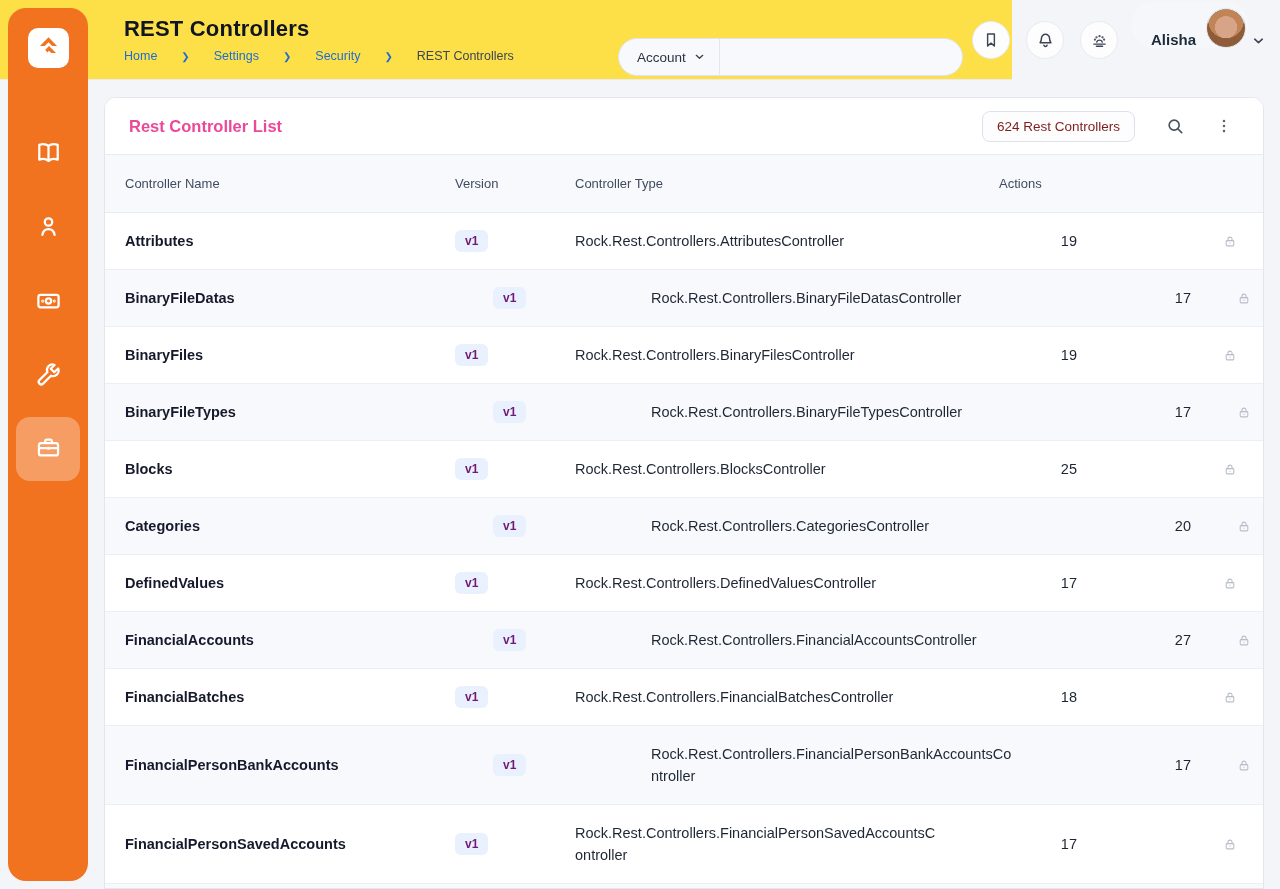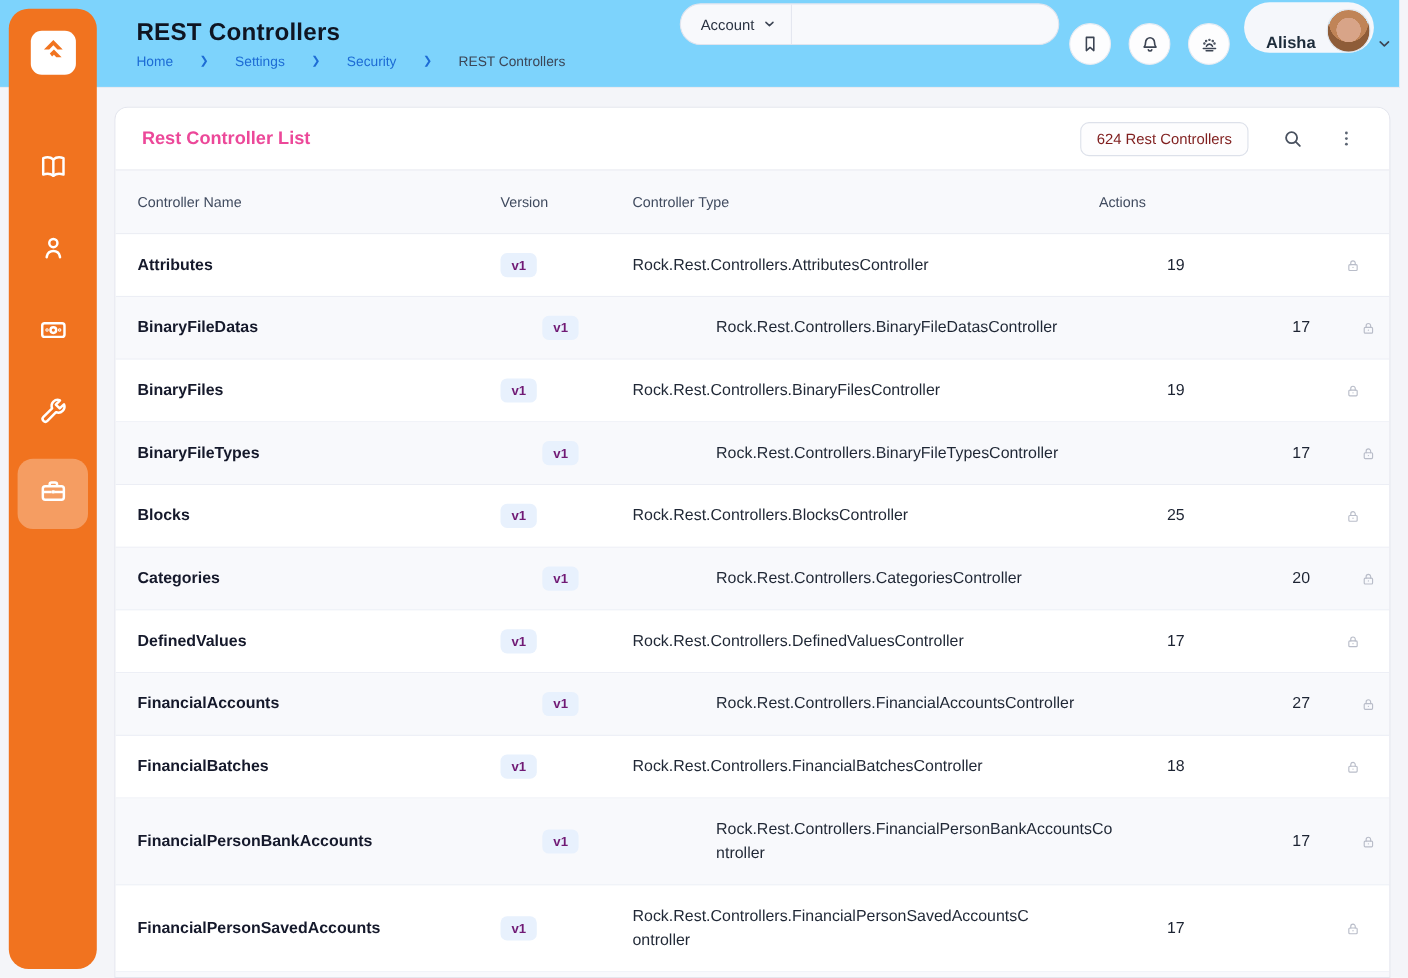--- a/index.html
+++ b/index.html
@@ -4,37 +4,37 @@
 <style>
   * { margin:0; padding:0; box-sizing:border-box; }
   html,body { width:1280px; height:889px; overflow:hidden; }
   body {
     font-family:"Liberation Sans","DejaVu Sans",sans-serif;
     background:#f4f5f9; color:#101828; position:relative;
   }
 
   
   .topbar {
-    position:absolute; left:0; top:0; width:1272px; height:80px;
-    background:#7dd3fc; border-bottom:1px solid #e9ebf1; z-index:2;text-decoration:underline;
+    position:absolute; left:0; top:0; width:1012px; height:80px;
+    background:#fde047; border-bottom:1px solid #e9ebf1; z-index:2;text-decoration:underline;
   }
   .page-title {
     position:absolute; left:124px; top:16px;
     font-size:22px; font-weight:700; color:#0f1522; letter-spacing:.2px;
   }
   .breadcrumb {
     position:absolute; left:124px; top:49px; font-size:12.5px;
     display:flex; align-items:center; gap:24px; white-space:nowrap;
   }
   .breadcrumb a { color:#1d6cd5; text-decoration:none; }
   .breadcrumb .sep { color:#1d6cd5; font-size:10px; font-weight:700; transform:translateY(-0.5px); }
   .breadcrumb .current { color:#3c4657; }
 
   .search-pill {
-    position:absolute; left:618px; top:3px; width:345px; height:38px;
+    position:absolute; left:618px; top:38px; width:345px; height:38px;
     background:#f8f9fc; border:1px solid #e0e4ee; border-radius:19px;
     display:flex; align-items:center;
   }
   .search-scope {
     display:flex; align-items:center; gap:8px; padding:0 14px 0 18px;
     height:100%; cursor:pointer; color:#2a3342; font-size:13.5px;
     border-right:1px solid #e4e7f0;
   }
   .search-input {
     border:none; outline:none; background:transparent; flex:1;

